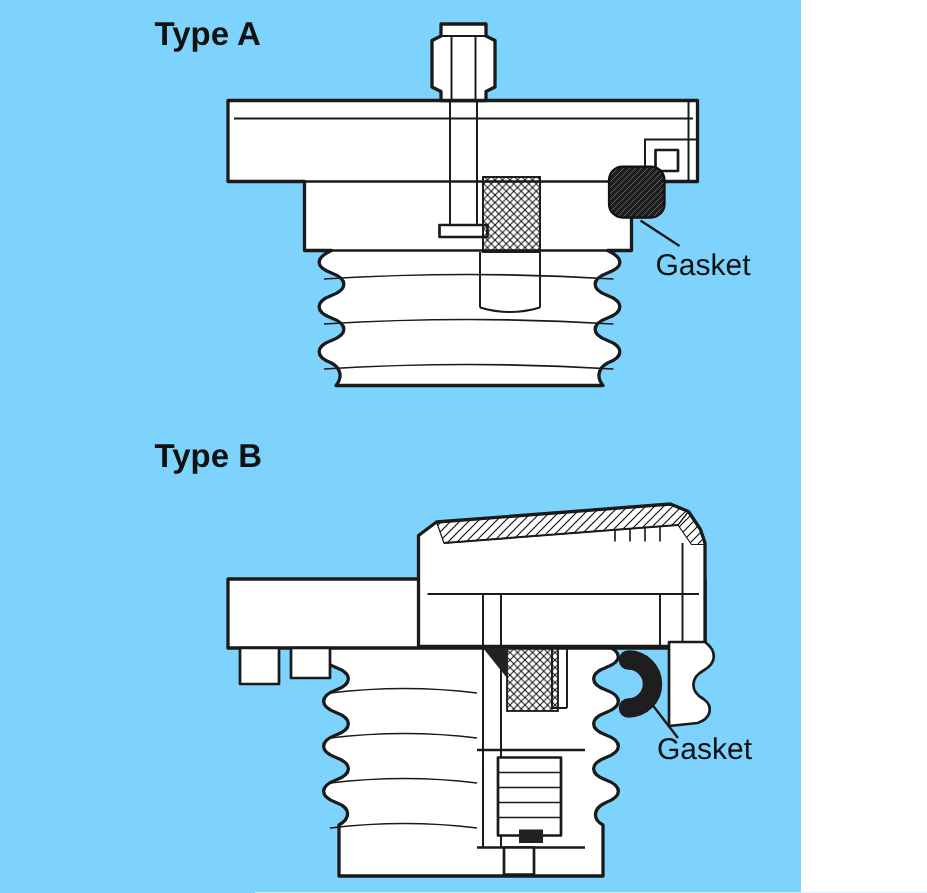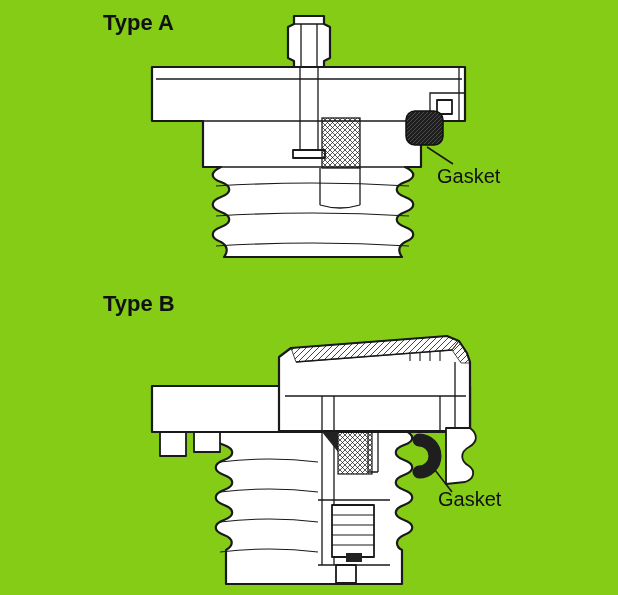--- a/index.html
+++ b/index.html
@@ -2,23 +2,23 @@
 <html><head>
   <meta charset="utf-8">
   <style>
     html, body {
       margin: 0;
       padding: 0;
       background: #ffffff;
     }
     .page {
       position: relative;
-      width: 618px;
+      width: 534px;
       height: 595px;
-      background: #84cc16;
+      background: #7dd3fc;
       overflow: hidden;
       font-family: "Liberation Sans", sans-serif;
     }
     .figure-svg {
       position: absolute;
       left: 0;
       top: 0;
       width: 618px;
       height: 595px;
     }

